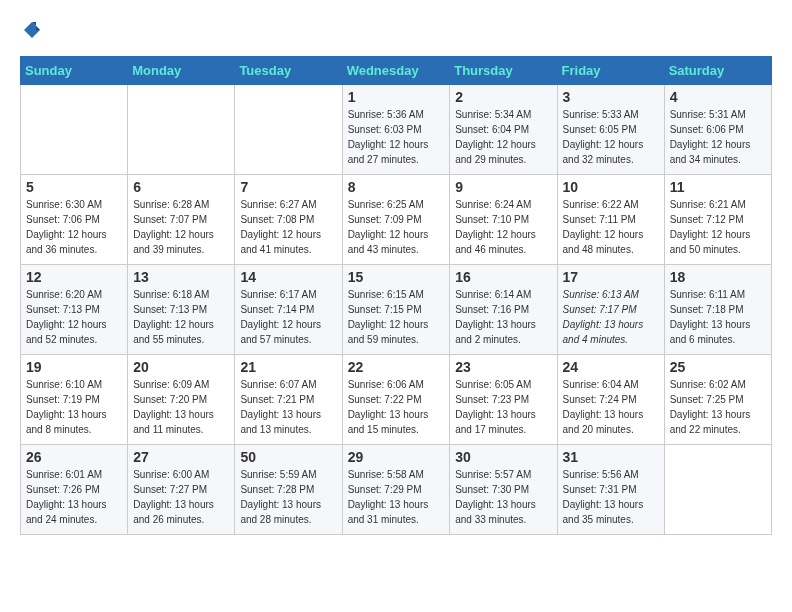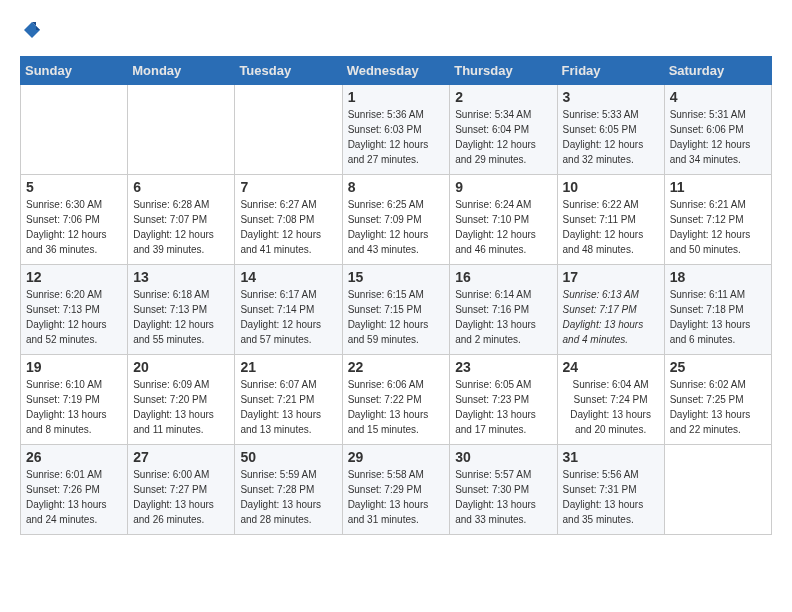--- a/index.html
+++ b/index.html
@@ -44,21 +44,21 @@
       font-size: 16px;
       color: #555;
     }
     table {
       width: 100%;
       border-collapse: collapse;
       font-size: 11px;
     }
     thead tr th {
       background-color: #2a6db5;
-      color: #e5e5e5;
+      color: #5eead4;
       padding: 6px 4px;
       text-align: left;
       font-size: 13px;
       font-weight: bold;
       border: 1px solid #2a6db5;
     }
     tbody tr td {
       border: 1px solid #ccc;
       vertical-align: top;
       padding: 4px 5px;
@@ -290,21 +290,21 @@
         </td>
         <td>
           <span class="day-number">23</span>
           <div class="day-info" style="white-space: pre-line;">Sunrise: 6:05 AM
 Sunset: 7:23 PM
 Daylight: 13 hours
 and 17 minutes.</div>
         </td>
         <td>
           <span class="day-number">24</span>
-          <div class="day-info" style="white-space: pre-line; text-align: center;">Sunrise: 6:04 AM
+          <div class="day-info" style="white-space: pre-line;">Sunrise: 6:04 AM
 Sunset: 7:24 PM
 Daylight: 13 hours
 and 20 minutes.</div>
         </td>
         <td>
           <span class="day-number">25</span>
           <div class="day-info" style="white-space: pre-line;">Sunrise: 6:02 AM
 Sunset: 7:25 PM
 Daylight: 13 hours
 and 22 minutes.</div>

